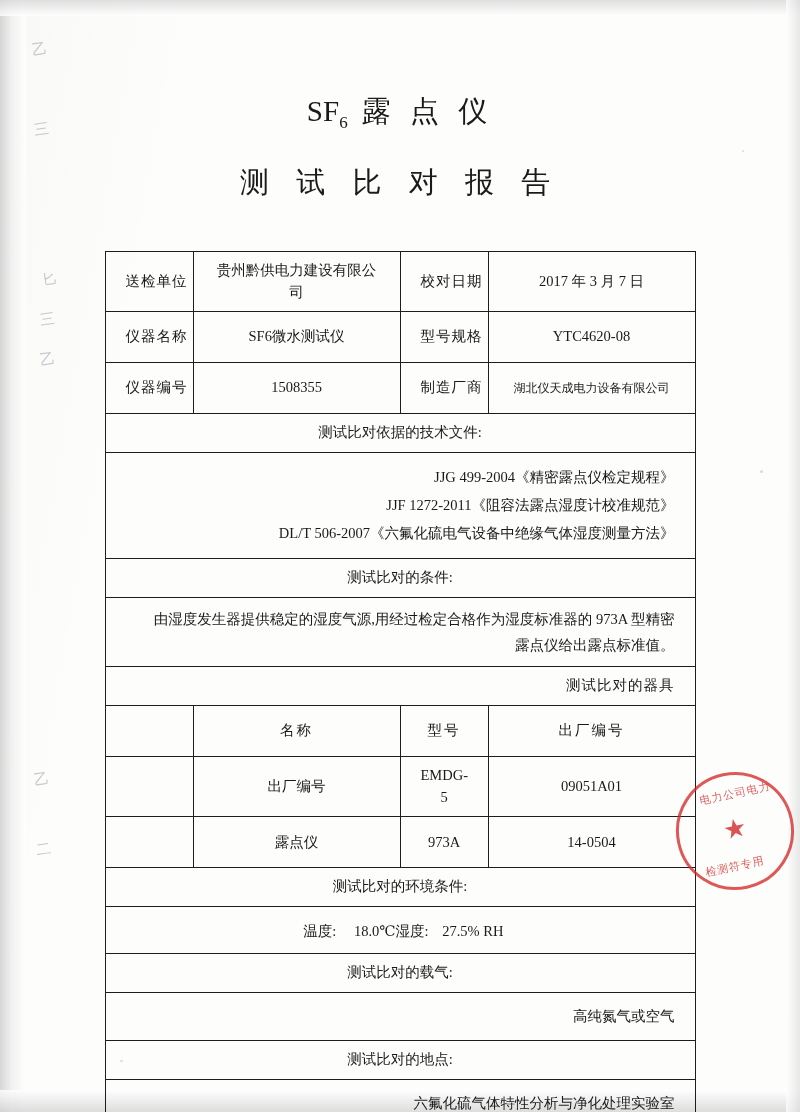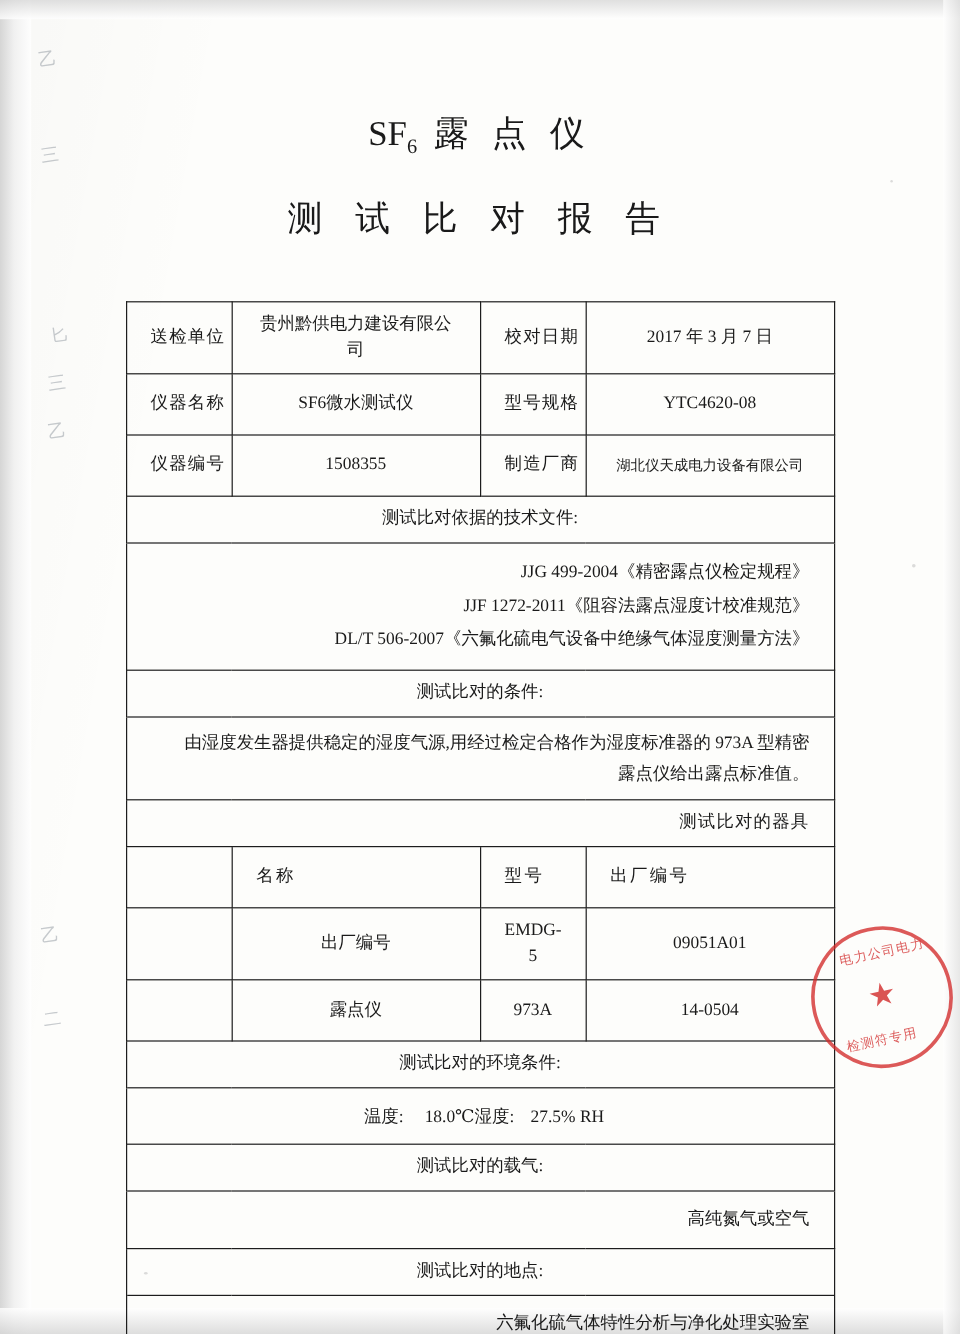--- a/index.html
+++ b/index.html
@@ -120,21 +120,21 @@
     border-top: none;
   }
   .indent1 { padding-left: 30px; display: block; margin: 6px 0; }
   .indent2 { padding-left: 22px; display: block; margin: 5px 0; }
   .noborder-bottom { border-bottom: none !important; }
   .center-head {
     text-align: right;
     letter-spacing: 1px;
   }
   .sub-head {
-    text-align: left;
+    text-align: center;
     font-size: 15px;
     letter-spacing: 2px;
   }
   .env-row {
     display: flex;
     justify-content: flex-start;
     padding-left: 30px;
     margin: 6px 0 2px 0;
   }
   .env-item-1 { width: 240px; }

